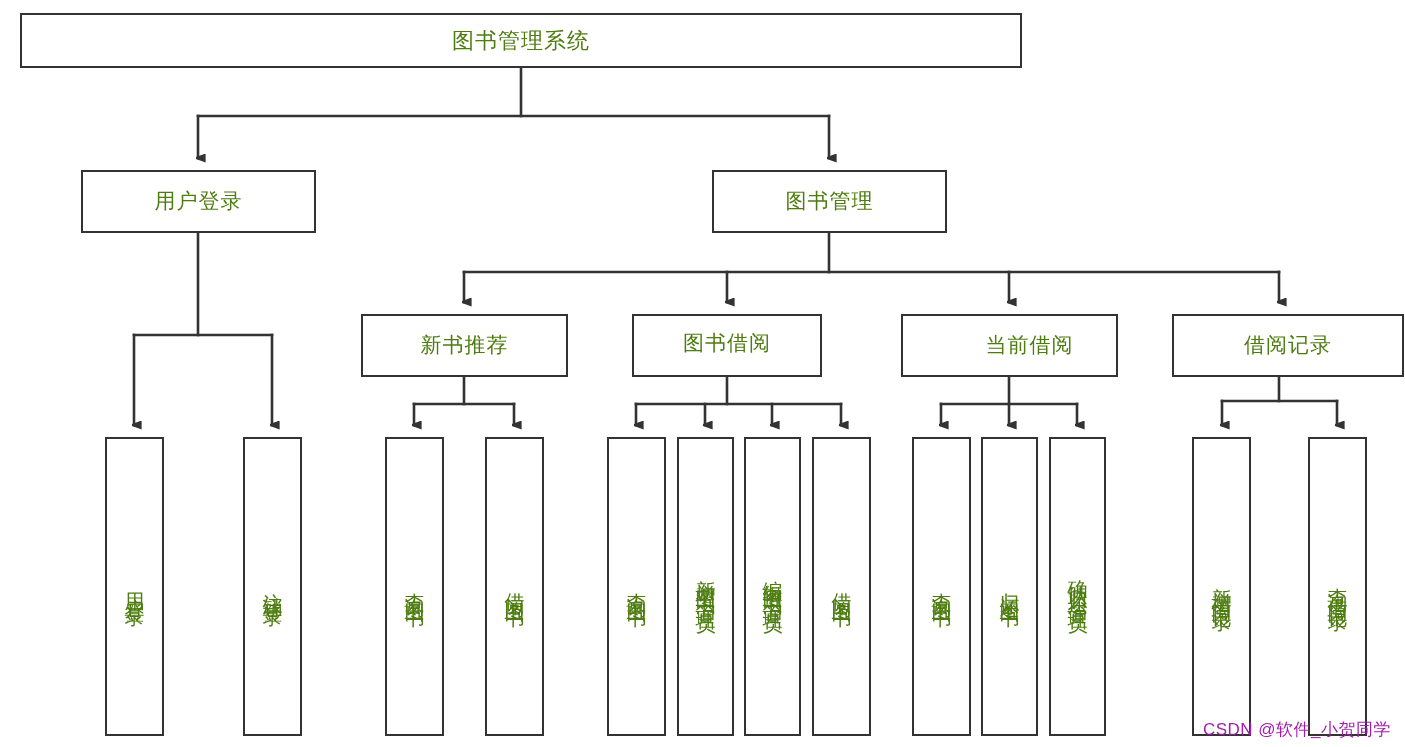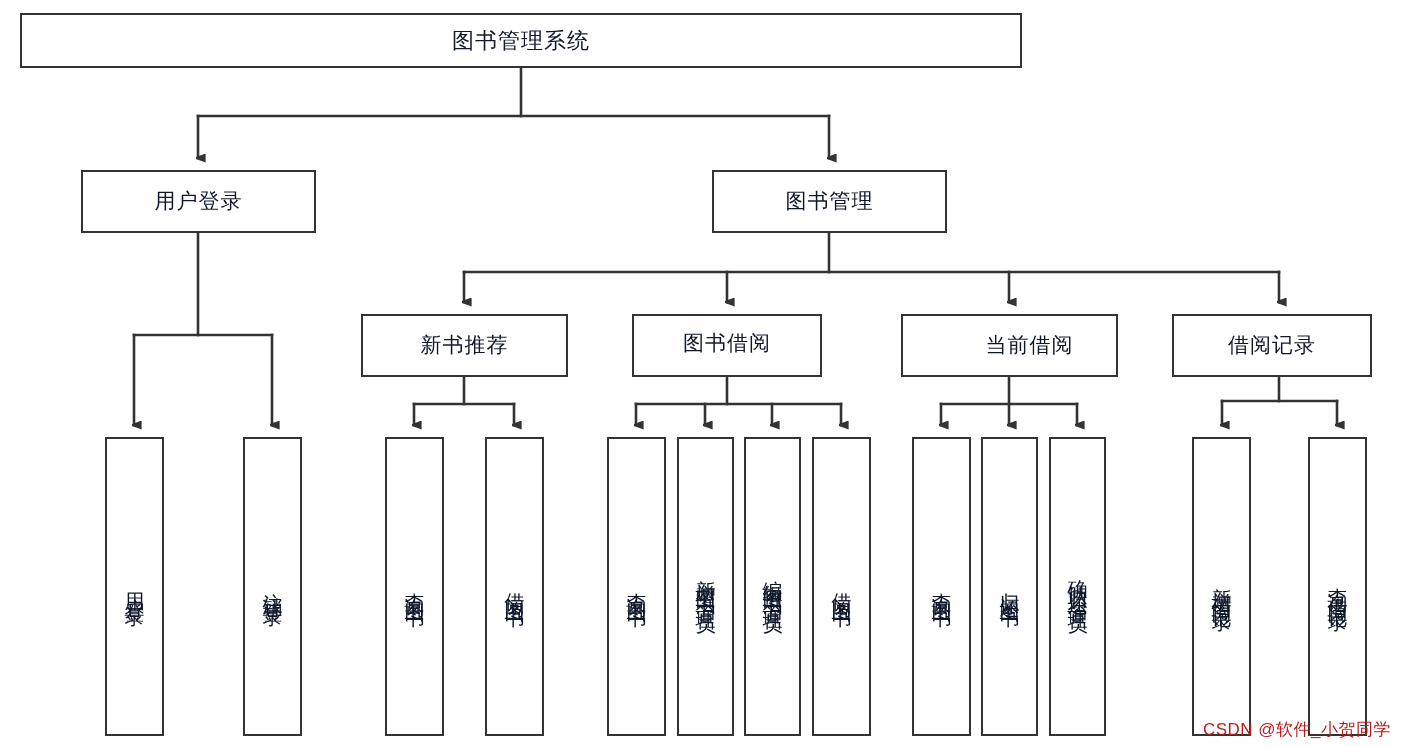--- a/index.html
+++ b/index.html
@@ -14,39 +14,39 @@
   .node{
     position:absolute;
     box-sizing:border-box;
     background:#ffffff;
     border:2.5px solid #333333;
     display:flex;
     align-items:center;
     justify-content:center;
   }
   .node .label{
-    color:#0f172a;
+    color:#4d7c0f;
     font-size:21px;
     letter-spacing:1px;
     white-space:nowrap;
     line-height:1.15;
     text-align:right;
   }
   .node.vertical .label{
     writing-mode:vertical-rl;
     text-orientation:upright;
     letter-spacing:5px;
     font-size:20px;
   }
   .node.root .label{font-size:22px;}
   .watermark{
     position:absolute;
     right:14px;
     bottom:6px;
-    color:#b91c1c;
+    color:#a21caf;
     font-size:17px;
     letter-spacing:0.5px;
     white-space:nowrap;
     pointer-events:none;
   }
 </style>
 </head>
 <body>
 
 <div id="chart-root">
@@ -114,21 +114,21 @@
 
   <div class="node" style="left:361px;top:314px;width:207px;height:63px;">
     <span class="label">新书推荐</span>
   </div>
   <div class="node" style="left:632px;top:314px;width:190px;height:63px;font-family:Liberation Mono, monospace;">
     <span class="label">图书借阅</span>
   </div>
   <div class="node" style="left:901px;top:314px;width:217px;height:63px;padding-left:40px;">
     <span class="label">当前借阅</span>
   </div>
-  <div class="node" style="left:1172px;top:314px;width:200px;height:63px;">
+  <div class="node" style="left:1172px;top:314px;width:232px;height:63px;">
     <span class="label">借阅记录</span>
   </div>
 
   <div class="node vertical" style="left:105px;top:437px;width:59px;height:299px;">
     <span class="label">用户登录</span>
   </div>
   <div class="node vertical" style="left:243px;top:437px;width:59px;height:299px;">
     <span class="label">注销登录</span>
   </div>
 

